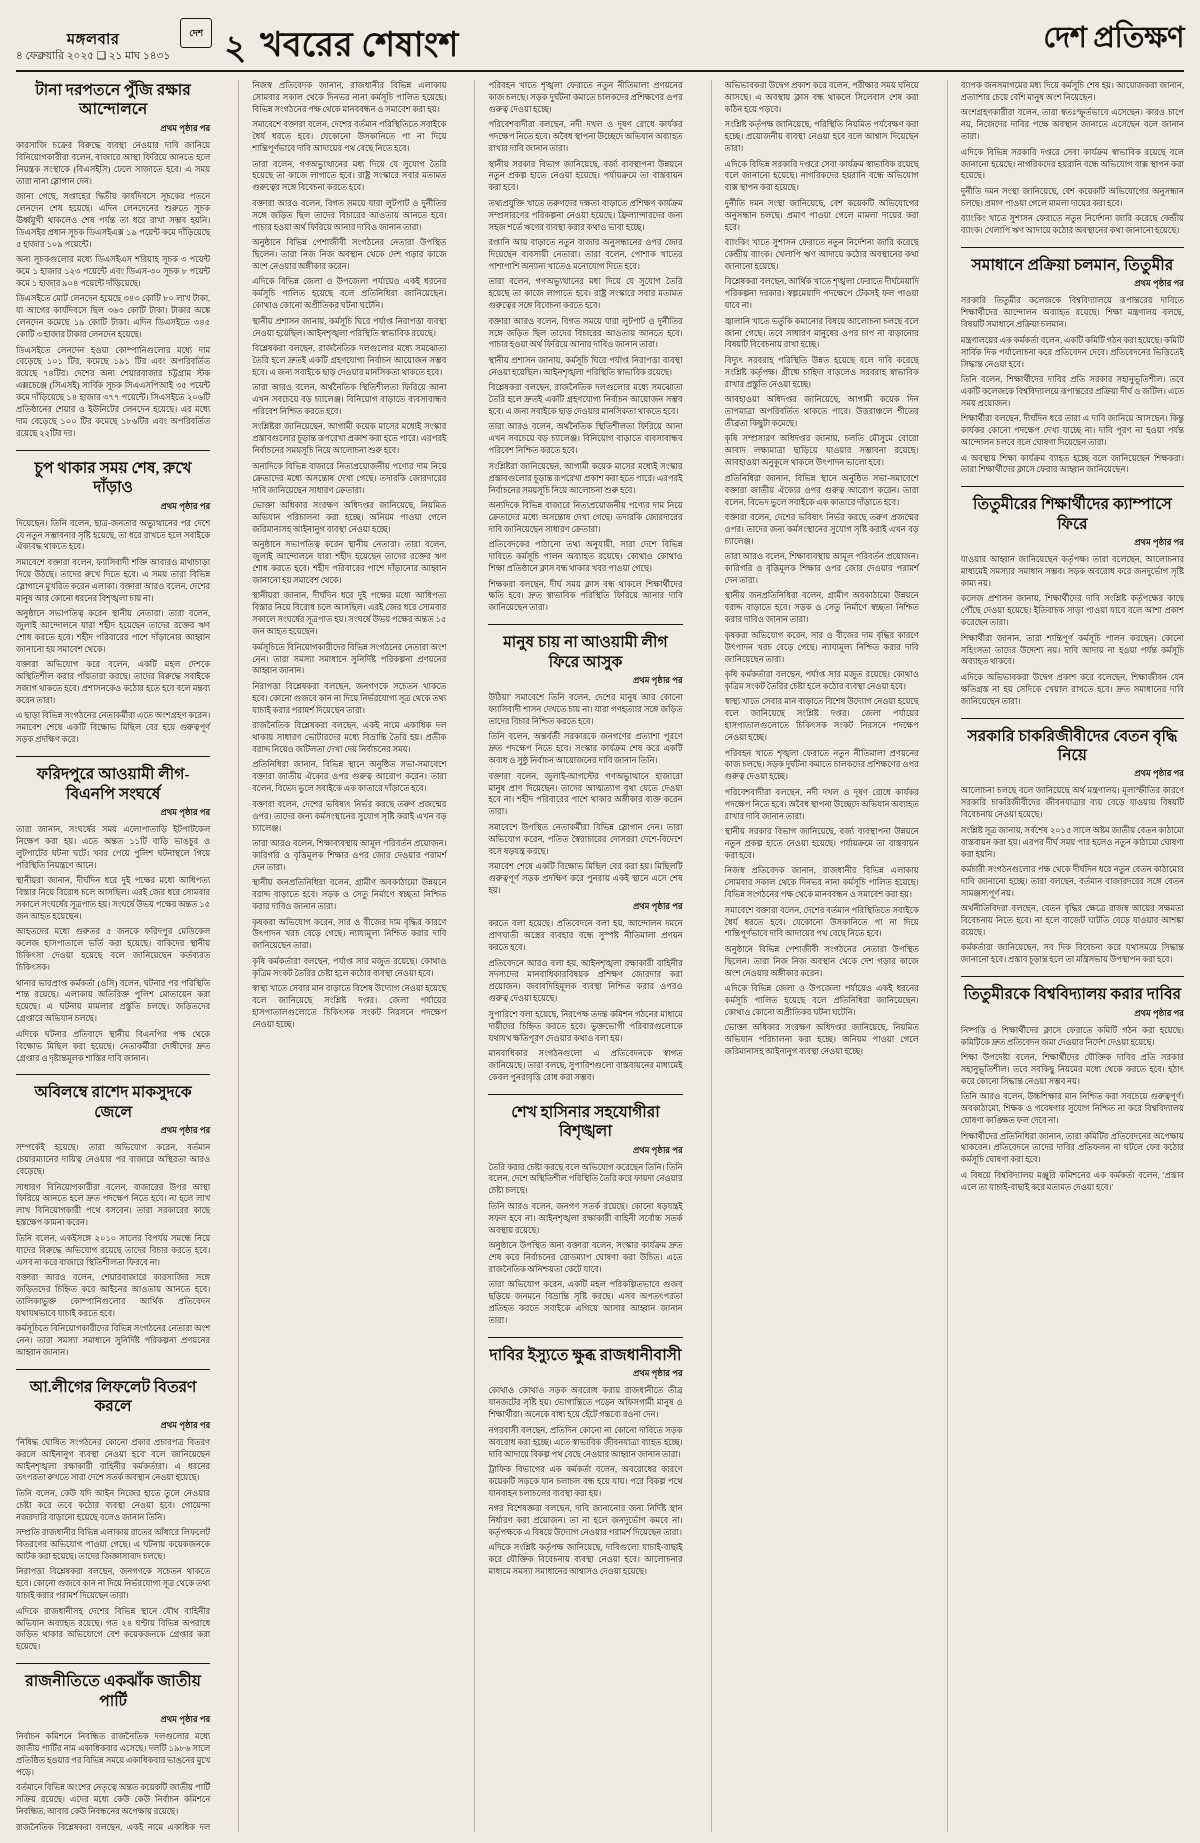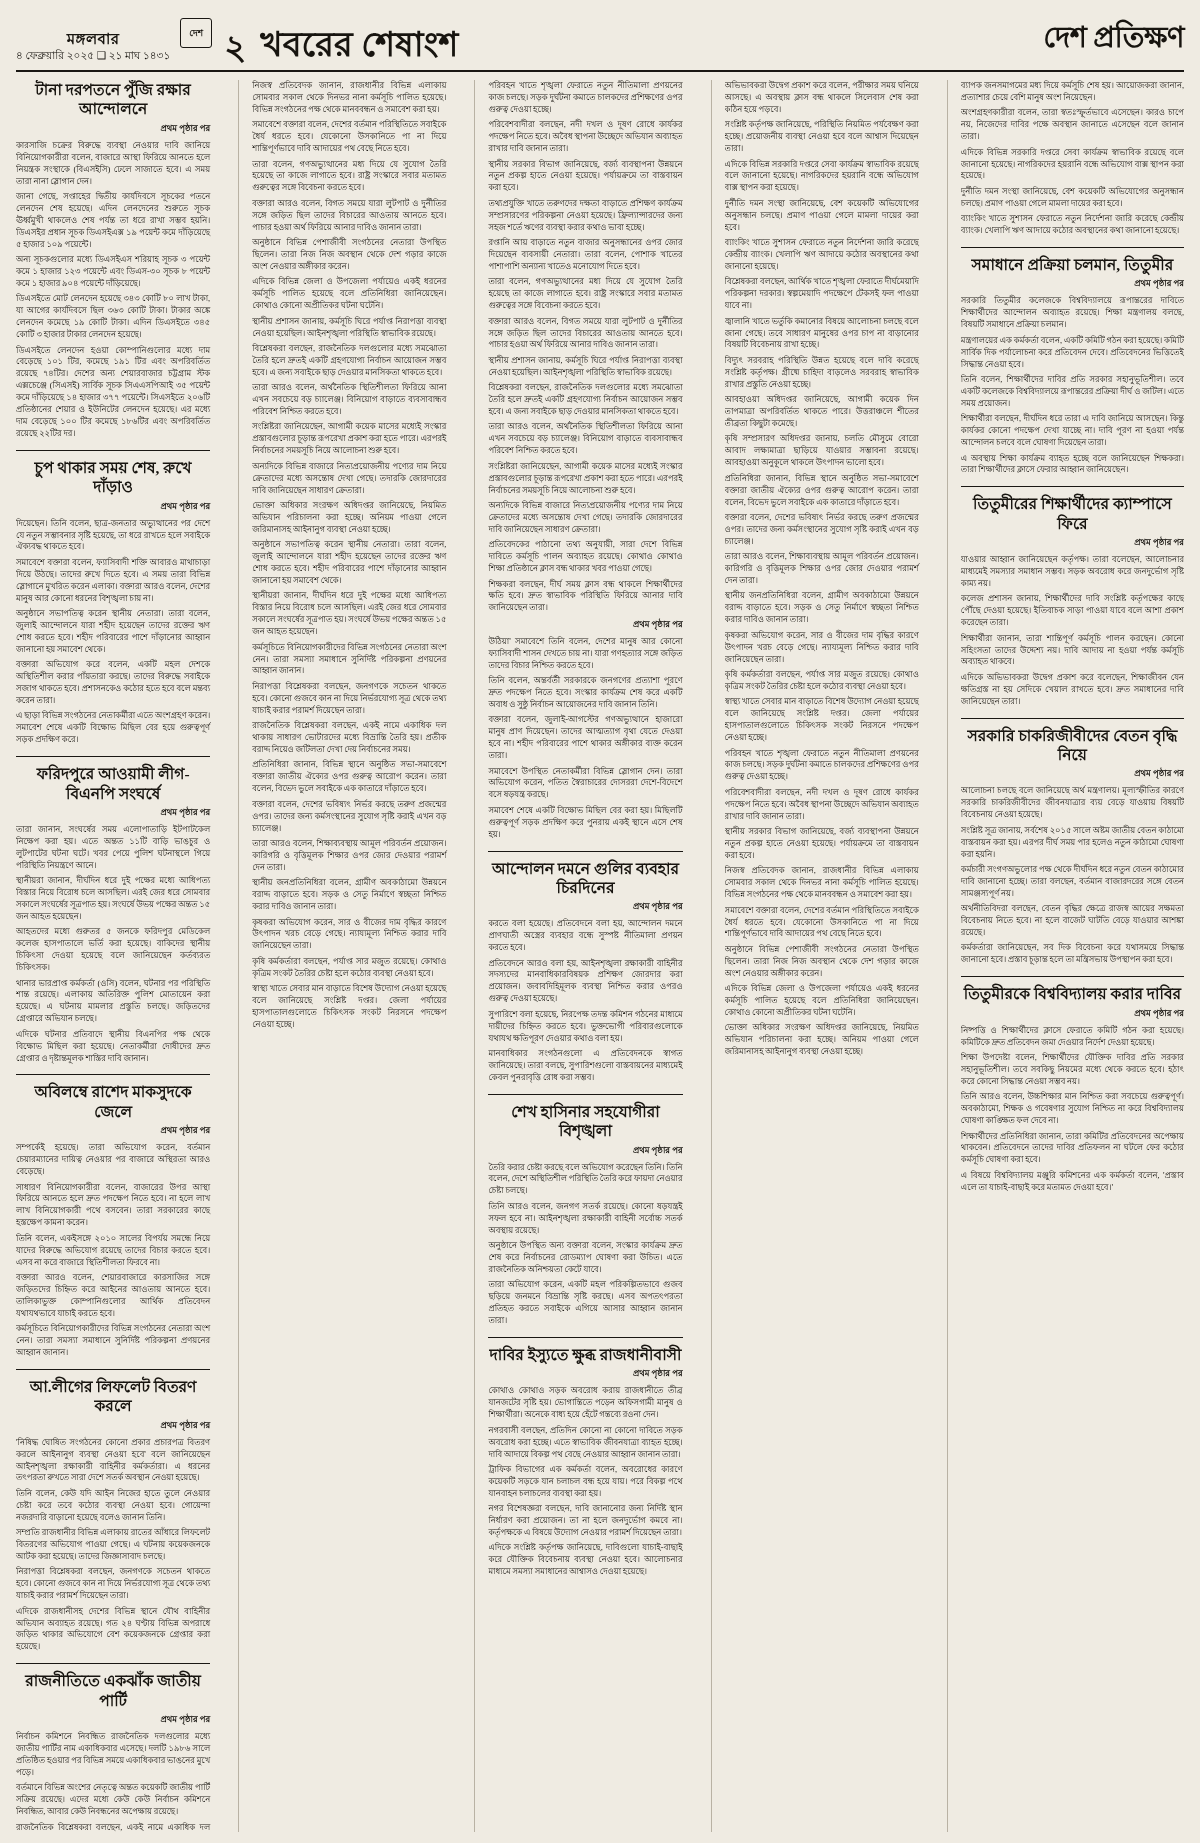--- a/index.html
+++ b/index.html
@@ -177,28 +177,28 @@
       <p class="body">তারা বলেন, গণঅভ্যুত্থানের মধ্য দিয়ে যে সুযোগ তৈরি হয়েছে তা কাজে লাগাতে হবে। রাষ্ট্র সংস্কারে সবার মতামত গুরুত্বের সঙ্গে বিবেচনা করতে হবে।</p>
       <p class="body">বক্তারা আরও বলেন, বিগত সময়ে যারা লুটপাট ও দুর্নীতির সঙ্গে জড়িত ছিল তাদের বিচারের আওতায় আনতে হবে। পাচার হওয়া অর্থ ফিরিয়ে আনার দাবিও জানান তারা।</p>
       <p class="body">স্থানীয় প্রশাসন জানায়, কর্মসূচি ঘিরে পর্যাপ্ত নিরাপত্তা ব্যবস্থা নেওয়া হয়েছিল। আইনশৃঙ্খলা পরিস্থিতি স্বাভাবিক রয়েছে।</p>
       <p class="body">বিশ্লেষকরা বলছেন, রাজনৈতিক দলগুলোর মধ্যে সমঝোতা তৈরি হলে দ্রুতই একটি গ্রহণযোগ্য নির্বাচন আয়োজন সম্ভব হবে। এ জন্য সবাইকে ছাড় দেওয়ার মানসিকতা থাকতে হবে।</p>
       <p class="body">তারা আরও বলেন, অর্থনৈতিক স্থিতিশীলতা ফিরিয়ে আনা এখন সবচেয়ে বড় চ্যালেঞ্জ। বিনিয়োগ বাড়াতে ব্যবসাবান্ধব পরিবেশ নিশ্চিত করতে হবে।</p>
       <p class="body">সংশ্লিষ্টরা জানিয়েছেন, আগামী কয়েক মাসের মধ্যেই সংস্কার প্রস্তাবগুলোর চূড়ান্ত রূপরেখা প্রকাশ করা হতে পারে। এরপরই নির্বাচনের সময়সূচি নিয়ে আলোচনা শুরু হবে।</p>
       <p class="body">অন্যদিকে বিভিন্ন বাজারে নিত্যপ্রয়োজনীয় পণ্যের দাম নিয়ে ক্রেতাদের মধ্যে অসন্তোষ দেখা গেছে। তদারকি জোরদারের দাবি জানিয়েছেন সাধারণ ক্রেতারা।</p>
       <p class="body">প্রতিবেদকের পাঠানো তথ্য অনুযায়ী, সারা দেশে বিভিন্ন দাবিতে কর্মসূচি পালন অব্যাহত রয়েছে। কোথাও কোথাও শিক্ষা প্রতিষ্ঠানে ক্লাস বন্ধ থাকার খবর পাওয়া গেছে।</p>
       <p class="body">শিক্ষকরা বলছেন, দীর্ঘ সময় ক্লাস বন্ধ থাকলে শিক্ষার্থীদের ক্ষতি হবে। দ্রুত স্বাভাবিক পরিস্থিতি ফিরিয়ে আনার দাবি জানিয়েছেন তারা।</p>
 
+      <h2 class="hl">মানুষ চায় না আওয়ামী লীগ ফিরে আসুক</h2>
       <div class="byline">প্রথম পৃষ্ঠার পর</div>
       <p class="body first">উঠিয়া' সমাবেশে তিনি বলেন, দেশের মানুষ আর কোনো ফ্যাসিবাদী শাসন দেখতে চায় না। যারা গণহত্যার সঙ্গে জড়িত তাদের বিচার নিশ্চিত করতে হবে।</p>
       <p class="body">তিনি বলেন, অন্তর্বর্তী সরকারকে জনগণের প্রত্যাশা পূরণে দ্রুত পদক্ষেপ নিতে হবে। সংস্কার কার্যক্রম শেষ করে একটি অবাধ ও সুষ্ঠু নির্বাচন আয়োজনের দাবি জানান তিনি।</p>
       <p class="body">বক্তারা বলেন, জুলাই-আগস্টের গণঅভ্যুত্থানে হাজারো মানুষ প্রাণ দিয়েছেন। তাদের আত্মত্যাগ বৃথা যেতে দেওয়া হবে না। শহীদ পরিবারের পাশে থাকার অঙ্গীকার ব্যক্ত করেন তারা।</p>
       <p class="body">সমাবেশে উপস্থিত নেতাকর্মীরা বিভিন্ন স্লোগান দেন। তারা অভিযোগ করেন, পতিত স্বৈরাচারের দোসররা দেশে-বিদেশে বসে ষড়যন্ত্র করছে।</p>
       <p class="body">সমাবেশ শেষে একটি বিক্ষোভ মিছিল বের করা হয়। মিছিলটি গুরুত্বপূর্ণ সড়ক প্রদক্ষিণ করে পুনরায় একই স্থানে এসে শেষ হয়।</p>
 
-      <h2 class="hl">আন্দোলন দমনে গুলির ব্যবহার চিরদিনের</h2>
       <div class="byline">প্রথম পৃষ্ঠার পর</div>
       <p class="body first">করতে বলা হয়েছে। প্রতিবেদনে বলা হয়, আন্দোলন দমনে প্রাণঘাতী অস্ত্রের ব্যবহার বন্ধে সুস্পষ্ট নীতিমালা প্রণয়ন করতে হবে।</p>
       <p class="body">প্রতিবেদনে আরও বলা হয়, আইনশৃঙ্খলা রক্ষাকারী বাহিনীর সদস্যদের মানবাধিকারবিষয়ক প্রশিক্ষণ জোরদার করা প্রয়োজন। জবাবদিহিমূলক ব্যবস্থা নিশ্চিত করার ওপরও গুরুত্ব দেওয়া হয়েছে।</p>
       <p class="body">সুপারিশে বলা হয়েছে, নিরপেক্ষ তদন্ত কমিশন গঠনের মাধ্যমে দায়ীদের চিহ্নিত করতে হবে। ভুক্তভোগী পরিবারগুলোকে যথাযথ ক্ষতিপূরণ দেওয়ার কথাও বলা হয়।</p>
       <p class="body">মানবাধিকার সংগঠনগুলো এ প্রতিবেদনকে স্বাগত জানিয়েছে। তারা বলছে, সুপারিশগুলো বাস্তবায়নের মাধ্যমেই কেবল পুনরাবৃত্তি রোধ করা সম্ভব।</p>
 
       <h2 class="hl">শেখ হাসিনার সহযোগীরা বিশৃঙ্খলা</h2>
       <div class="byline">প্রথম পৃষ্ঠার পর</div>
       <p class="body first">তৈরি করার চেষ্টা করছে বলে অভিযোগ করেছেন তিনি। তিনি বলেন, দেশে অস্থিতিশীল পরিস্থিতি তৈরি করে ফায়দা নেওয়ার চেষ্টা চলছে।</p>
       <p class="body">তিনি আরও বলেন, জনগণ সতর্ক রয়েছে। কোনো ষড়যন্ত্রই সফল হবে না। আইনশৃঙ্খলা রক্ষাকারী বাহিনী সর্বোচ্চ সতর্ক অবস্থায় রয়েছে।</p>
@@ -261,21 +261,21 @@
       <div class="byline">প্রথম পৃষ্ঠার পর</div>
       <p class="body first">যাওয়ার আহ্বান জানিয়েছেন কর্তৃপক্ষ। তারা বলেছেন, আলোচনার মাধ্যমেই সমস্যার সমাধান সম্ভব। সড়ক অবরোধ করে জনদুর্ভোগ সৃষ্টি কাম্য নয়।</p>
       <p class="body">কলেজ প্রশাসন জানায়, শিক্ষার্থীদের দাবি সংশ্লিষ্ট কর্তৃপক্ষের কাছে পৌঁছে দেওয়া হয়েছে। ইতিবাচক সাড়া পাওয়া যাবে বলে আশা প্রকাশ করেছেন তারা।</p>
       <p class="body">শিক্ষার্থীরা জানান, তারা শান্তিপূর্ণ কর্মসূচি পালন করছেন। কোনো সহিংসতা তাদের উদ্দেশ্য নয়। দাবি আদায় না হওয়া পর্যন্ত কর্মসূচি অব্যাহত থাকবে।</p>
       <p class="body">এদিকে অভিভাবকরা উদ্বেগ প্রকাশ করে বলেছেন, শিক্ষাজীবন যেন ক্ষতিগ্রস্ত না হয় সেদিকে খেয়াল রাখতে হবে। দ্রুত সমাধানের দাবি জানিয়েছেন তারা।</p>
 
       <h2 class="hl">সরকারি চাকরিজীবীদের বেতন বৃদ্ধি নিয়ে</h2>
       <div class="byline">প্রথম পৃষ্ঠার পর</div>
       <p class="body first">আলোচনা চলছে বলে জানিয়েছে অর্থ মন্ত্রণালয়। মূল্যস্ফীতির কারণে সরকারি চাকরিজীবীদের জীবনযাত্রার ব্যয় বেড়ে যাওয়ায় বিষয়টি বিবেচনায় নেওয়া হয়েছে।</p>
       <p class="body">সংশ্লিষ্ট সূত্র জানায়, সর্বশেষ ২০১৫ সালে অষ্টম জাতীয় বেতন কাঠামো বাস্তবায়ন করা হয়। এরপর দীর্ঘ সময় পার হলেও নতুন কাঠামো ঘোষণা করা হয়নি।</p>
-      <p class="body">কর্মচারী সংগণঅভুলোর পক্ষ থেকে দীর্ঘদিন ধরে নতুন বেতন কাঠামোর দাবি জানানো হচ্ছে। তারা বলছেন, বর্তমান বাজারদরের সঙ্গে বেতন সামঞ্জস্যপূর্ণ নয়।</p>
+      <p class="body">কর্মচারী সংগঠনগুলোর পক্ষ থেকে দীর্ঘদিন ধরে নতুন বেতন কাঠামোর দাবি জানানো হচ্ছে। তারা বলছেন, বর্তমান বাজারদরের সঙ্গে বেতন সামঞ্জস্যপূর্ণ নয়।</p>
       <p class="body">অর্থনীতিবিদরা বলছেন, বেতন বৃদ্ধির ক্ষেত্রে রাজস্ব আয়ের সক্ষমতা বিবেচনায় নিতে হবে। না হলে বাজেট ঘাটতি বেড়ে যাওয়ার আশঙ্কা রয়েছে।</p>
       <p class="body">কর্মকর্তারা জানিয়েছেন, সব দিক বিবেচনা করে যথাসময়ে সিদ্ধান্ত জানানো হবে। প্রস্তাব চূড়ান্ত হলে তা মন্ত্রিসভায় উপস্থাপন করা হবে।</p>
 
       <h2 class="hl">তিতুমীরকে বিশ্ববিদ্যালয় করার দাবির</h2>
       <div class="byline">প্রথম পৃষ্ঠার পর</div>
       <p class="body first">নিষ্পত্তি ও শিক্ষার্থীদের ক্লাসে ফেরাতে কমিটি গঠন করা হয়েছে। কমিটিকে দ্রুত প্রতিবেদন জমা দেওয়ার নির্দেশ দেওয়া হয়েছে।</p>
       <p class="body">শিক্ষা উপদেষ্টা বলেন, শিক্ষার্থীদের যৌক্তিক দাবির প্রতি সরকার সহানুভূতিশীল। তবে সবকিছু নিয়মের মধ্যে থেকে করতে হবে। হঠাৎ করে কোনো সিদ্ধান্ত নেওয়া সম্ভব নয়।</p>
       <p class="body">তিনি আরও বলেন, উচ্চশিক্ষার মান নিশ্চিত করা সবচেয়ে গুরুত্বপূর্ণ। অবকাঠামো, শিক্ষক ও গবেষণার সুযোগ নিশ্চিত না করে বিশ্ববিদ্যালয় ঘোষণা কাঙ্ক্ষিত ফল দেবে না।</p>
       <p class="body">শিক্ষার্থীদের প্রতিনিধিরা জানান, তারা কমিটির প্রতিবেদনের অপেক্ষায় থাকবেন। প্রতিবেদনে তাদের দাবির প্রতিফলন না ঘটলে ফের কঠোর কর্মসূচি ঘোষণা করা হবে।</p>
       <p class="body">এ বিষয়ে বিশ্ববিদ্যালয় মঞ্জুরি কমিশনের এক কর্মকর্তা বলেন, 'প্রস্তাব এলে তা যাচাই-বাছাই করে মতামত দেওয়া হবে।'</p>

